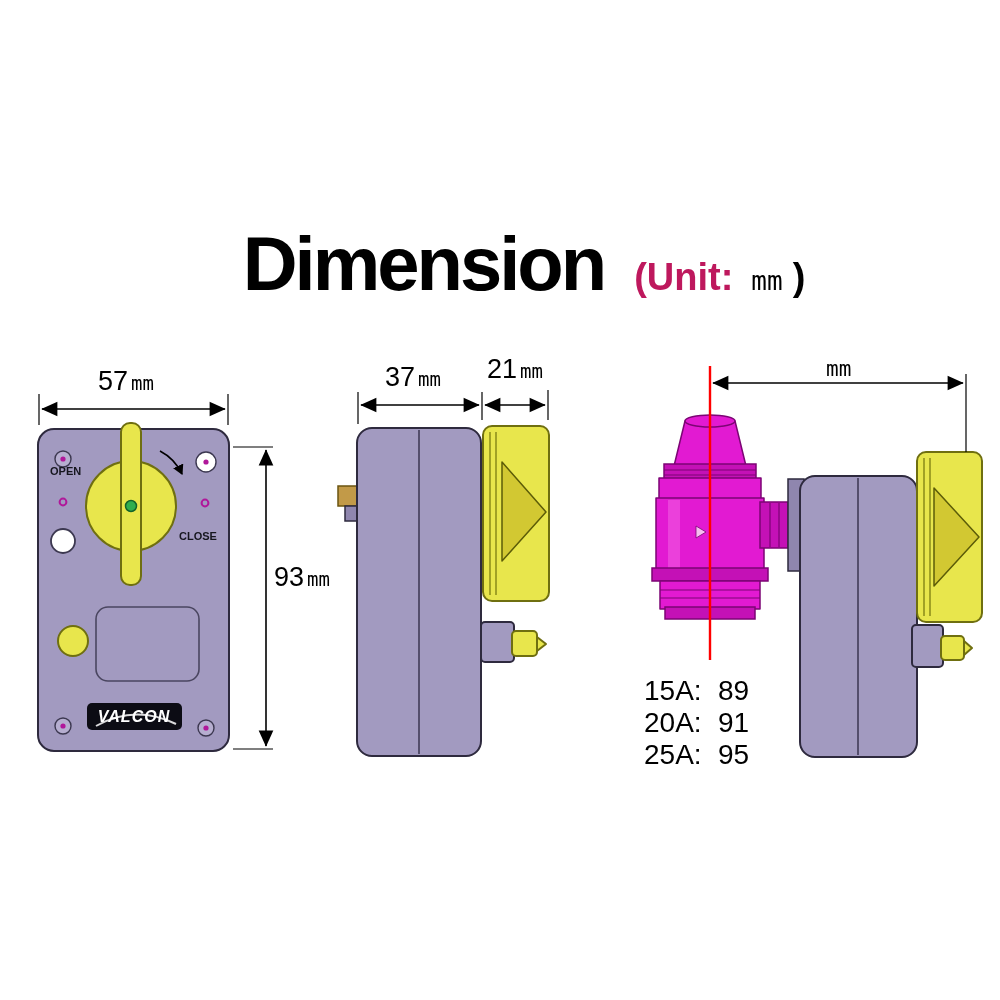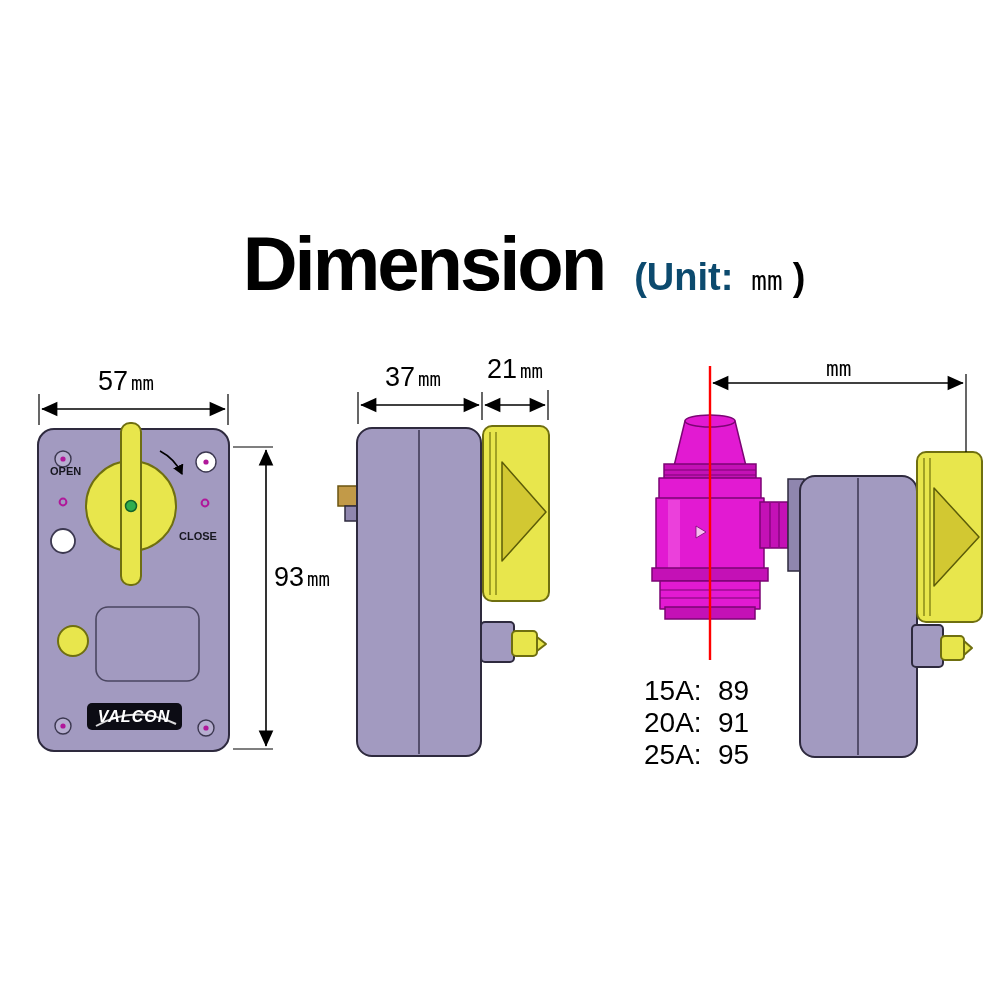--- a/index.html
+++ b/index.html
@@ -7,21 +7,21 @@
     position: relative; width: 1000px; height: 1000px;
     background: #ffffff; overflow: hidden;
     font-family: "Liberation Sans", sans-serif;
   }
   #title-row {
     position: absolute; top: 226px; left: 0; width: 100%;
     display: flex; justify-content: center; align-items: baseline;
     transform: translateX(24px); white-space: nowrap;
   }
   .title-main { font-size: 76px; font-weight: bold; letter-spacing: -3px; color: #000; line-height: 1; }
-  .unit-prefix { font-size: 38px; font-weight: bold; color: #0c4a6e; margin-left: 30px; }
+  .unit-prefix { font-size: 38px; font-weight: bold; color: #be185d; margin-left: 30px; }
   .unit-value  { font-family: "DejaVu Sans Mono", monospace; font-size: 26px; color: #000; margin-left: 18px; }
   .unit-suffix { font-size: 38px; font-weight: bold; color: #000; margin-left: 10px; }
 
   svg#diagram { position: absolute; top: 0; left: 0; }
 
   .body-fill { fill: var(--body, #a29ac0); stroke: #2e2a3e; stroke-width: 2; stroke-linejoin: round; }
   .gray-dark { fill: var(--body-dark, #8f86ae); stroke: #2e2a3e; stroke-width: 1.5; }
   .yellow { fill: var(--handle-yellow, #e8e64c); stroke: #6f6f10; stroke-width: 2; stroke-linejoin: round; }
   .yellow-dark { fill: #d2c832; stroke: #5c5c08; stroke-width: 1.5; stroke-linejoin: round; }
   .magenta { fill: var(--valve-magenta, #e21ad2); stroke: #7c0574; stroke-width: 1.5; stroke-linejoin: round; }

